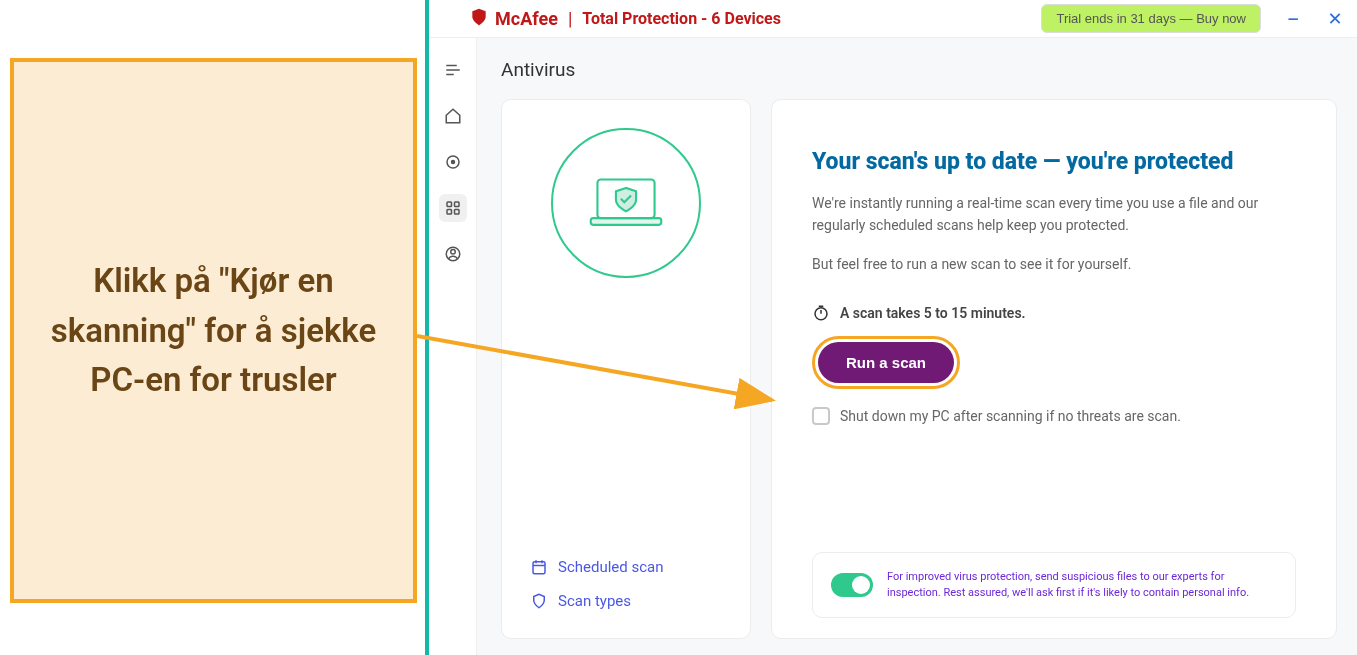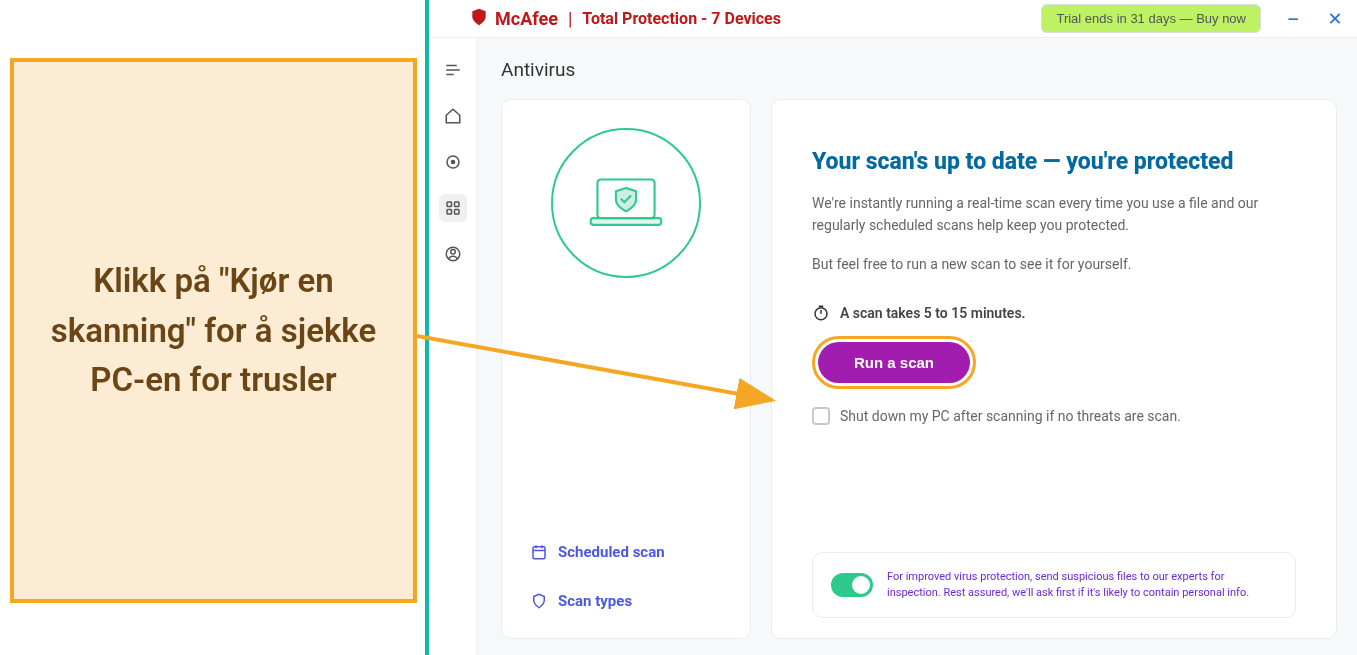--- a/index.html
+++ b/index.html
@@ -97,38 +97,38 @@
     border: 2px solid #2fc98e;
     border-radius: 50%;
     display:flex;
     align-items:center;
     justify-content:center;
     position:relative;
   }
   .illus svg { width: 84px; height: 70px; }
   .left-spacer { flex:1; }
   .left-links { width:100%; display:flex; flex-direction:column; gap:16px; padding-left:10px; padding-bottom:8px;}
-  .left-link { display:flex; align-items:center; gap:10px; color:#4a58e4; font-weight:700; font-size:15px; cursor:pointer;margin-top:15px;}
+  .left-link { display:flex; align-items:center; gap:10px; color:#4a58e4; font-weight:400; font-size:15px; cursor:pointer;}
   .left-link .ico { width:18px; height:18px; display:flex; align-items:center; justify-content:center; }
   .card-right {
     flex: 1;
     padding: 48px 40px 20px 40px;
     display:flex;
     flex-direction:column;
   }
   .headline { font-size: 23px; font-weight: 800; color: #0369a1; margin-bottom: 18px; }
   .body-text { color:#666; font-size:14px; line-height:1.55; margin-bottom:18px; max-width:500px;}
   .scan-time-row { display:flex; align-items:center; gap:10px; color:#444; font-size:14px; font-weight:600; margin-top:10px; margin-bottom:14px;}
   .scan-time-row .ico { width:18px; height:18px; }
   .run-scan-btn {
-    background:#a21caf;
+    background:#701a75;
     color:#fff;
     border:none;
     border-radius:24px;
-    padding:12px 36px;
+    padding:12px 28px;
     font-size:15px;
     font-weight:700;
     cursor:pointer;
     width:fit-content;
   }
   .run-highlight {
     border:3px solid #f5a623;
     border-radius:30px;
     padding:3px;
     width:fit-content;
@@ -181,21 +181,21 @@
   <div class="titlebar">
     <div class="brand-logo">
       <span>
         <svg viewBox="0 0 24 24" fill="#c01818">
             <path d="M12 2 L4 5 V12 C4 17 12 22 12 22 C12 22 20 17 20 12 V5 Z"></path>
           </svg>
       </span>
       <span>McAfee</span>
     </div>
     <span class="brand-divider">|</span>
-    <span class="brand-sub">Total Protection - 7 Devices</span>
+    <span class="brand-sub">Total Protection - 6 Devices</span>
     <div class="titlebar-right">
       <button class="trial-btn">Trial ends in 31 days — Buy now</button>
       <span class="win-min">—</span>
       <span class="win-close">✕</span>
     </div>
   </div>
 
   <div class="app-body">
 
     <div class="nav-rail">

